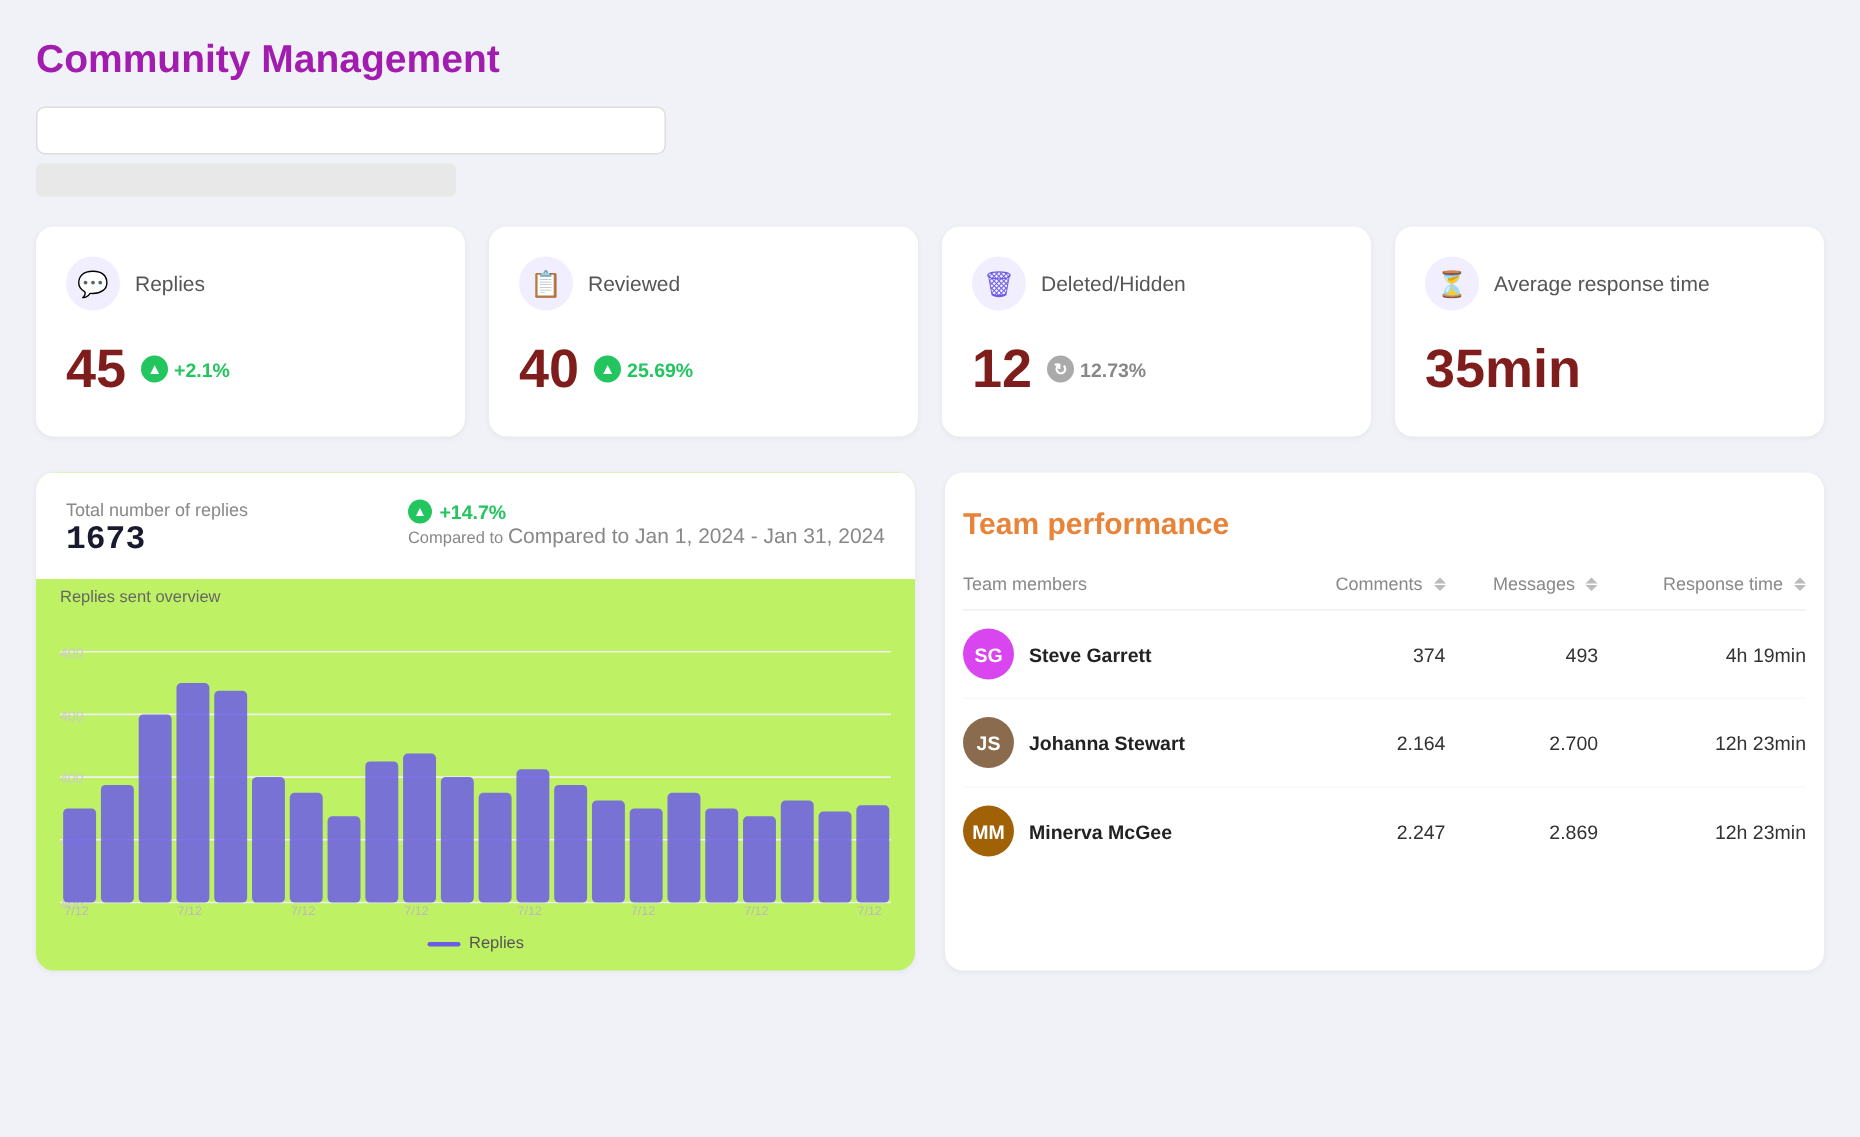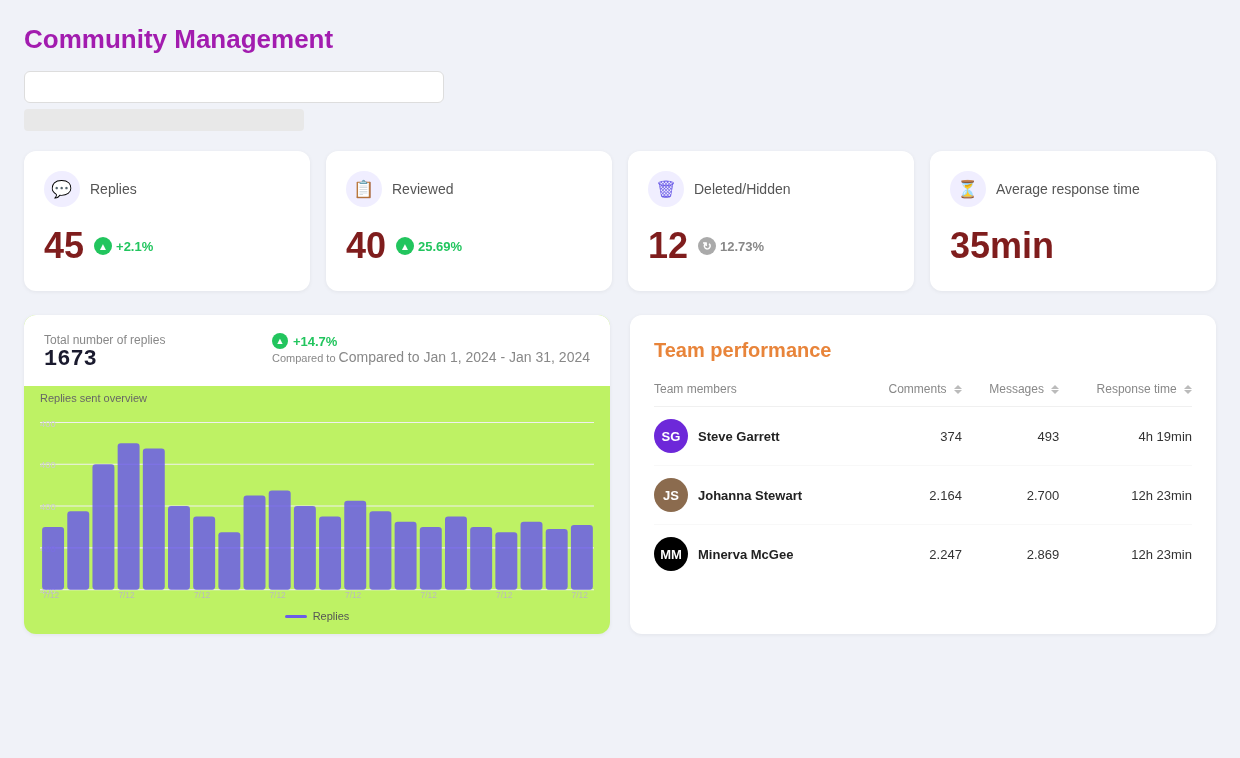--- a/index.html
+++ b/index.html
@@ -145,21 +145,21 @@
     .summary-compare {
       font-size: 11px;
       color: #888;
     }
     .chart-inner {
       padding: 0 16px 12px;
     }
     .chart-title {
       font-size: 11px;
       color: #666;
-      margin-bottom: 8px;
+      margin-bottom: 20px;
       padding-top: 6px;
     }
     .chart-svg-container {
       width: 100%;
     }
     .chart-legend {
       display: flex;
       align-items: center;
       gap: 6px;
       justify-content: center;
@@ -171,21 +171,21 @@
       width: 22px;
       height: 3px;
       background: #6b5ce7;
       border-radius: 2px;
     }
 
     
     .team-card {
       background: #fff;
       border-radius: 12px;
-      padding: 24px 24px 20px;
+      padding: 24px 12px 20px;
       box-shadow: 0 1px 4px rgba(0,0,0,0.06);
     }
     .team-title {
       font-size: 20px;
       font-weight: 700;
       color: #e8843a;
       margin-bottom: 20px;
     }
     .team-table {
       width: 100%;
@@ -417,21 +417,21 @@
               <span class="down-arrow"></span>
             </span>
           </th>
         </tr>
       </thead>
       <tbody>
 
       <tr>
     <td>
       <div class="member-cell">
-        <div class="member-avatar" style="background:#6d28d9">SG</div>
+        <div class="member-avatar" style="background:#d946ef">SG</div>
         <span class="member-name">Steve Garrett</span>
       </div>
     </td>
     <td class="right">374</td>
     <td class="right">493</td>
     <td class="right">4h 19min</td>
   </tr>
           <tr>
     <td>
       <div class="member-cell">
@@ -439,21 +439,21 @@
         <span class="member-name">Johanna Stewart</span>
       </div>
     </td>
     <td class="right">2.164</td>
     <td class="right">2.700</td>
     <td class="right">12h 23min</td>
   </tr>
           <tr>
     <td>
       <div class="member-cell">
-        <div class="member-avatar" style="background:#000000">MM</div>
+        <div class="member-avatar" style="background:#a16207">MM</div>
         <span class="member-name">Minerva McGee</span>
       </div>
     </td>
     <td class="right">2.247</td>
     <td class="right">2.869</td>
     <td class="right">12h 23min</td>
   </tr>
         </tbody>
     </table>
   </div>

